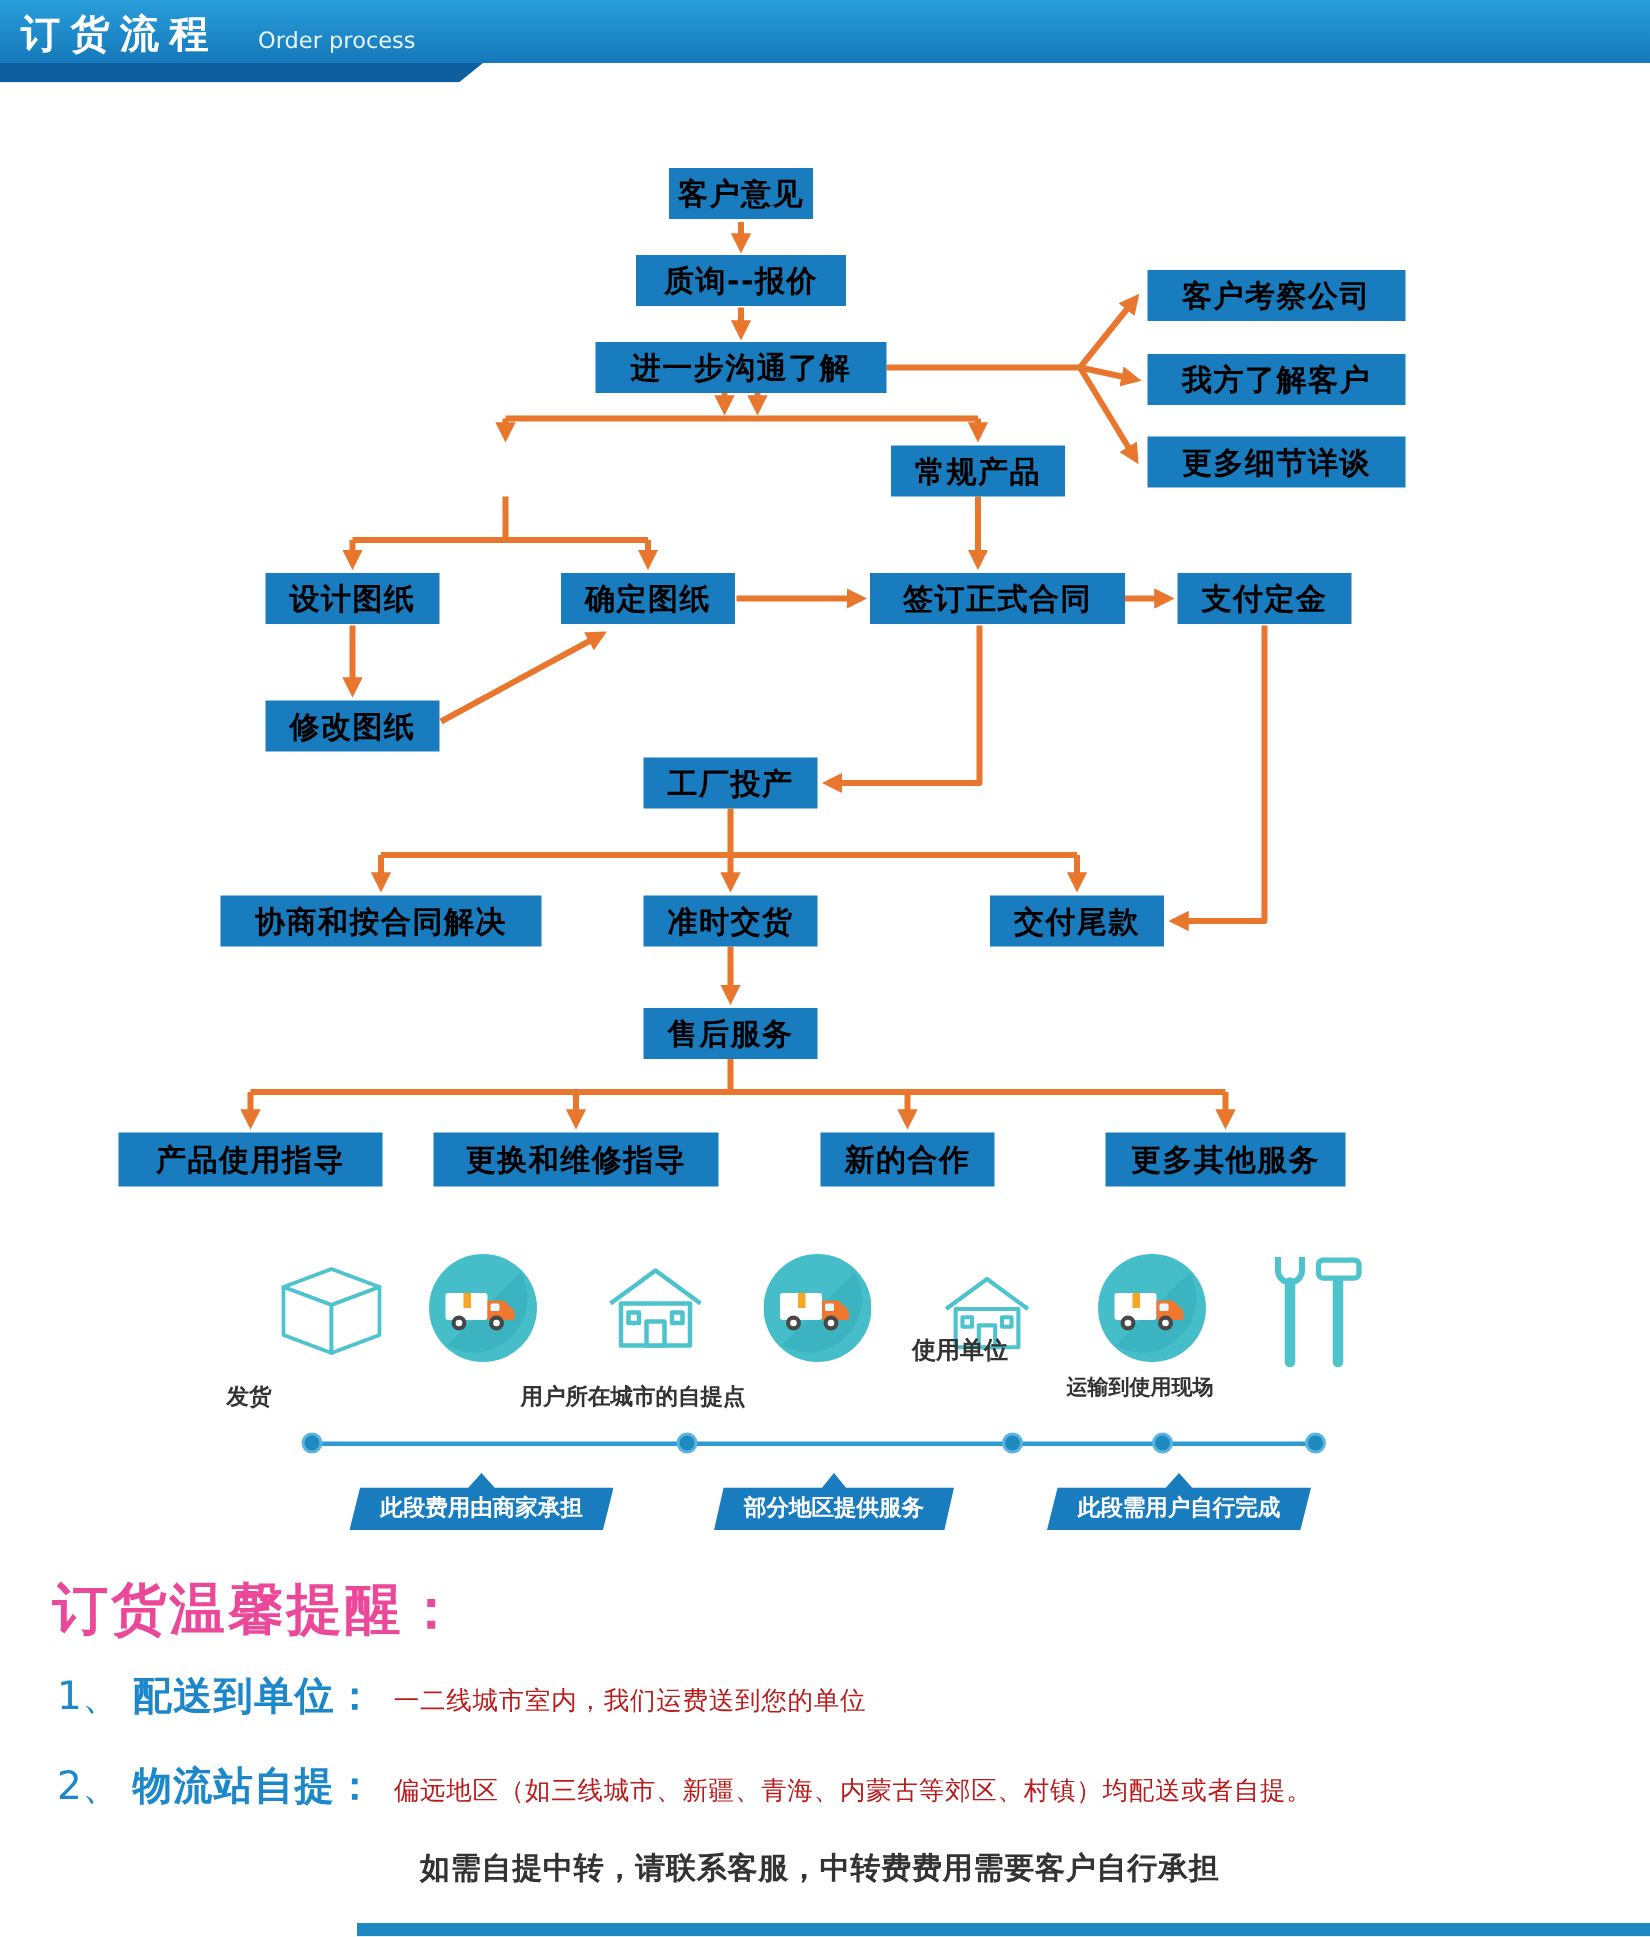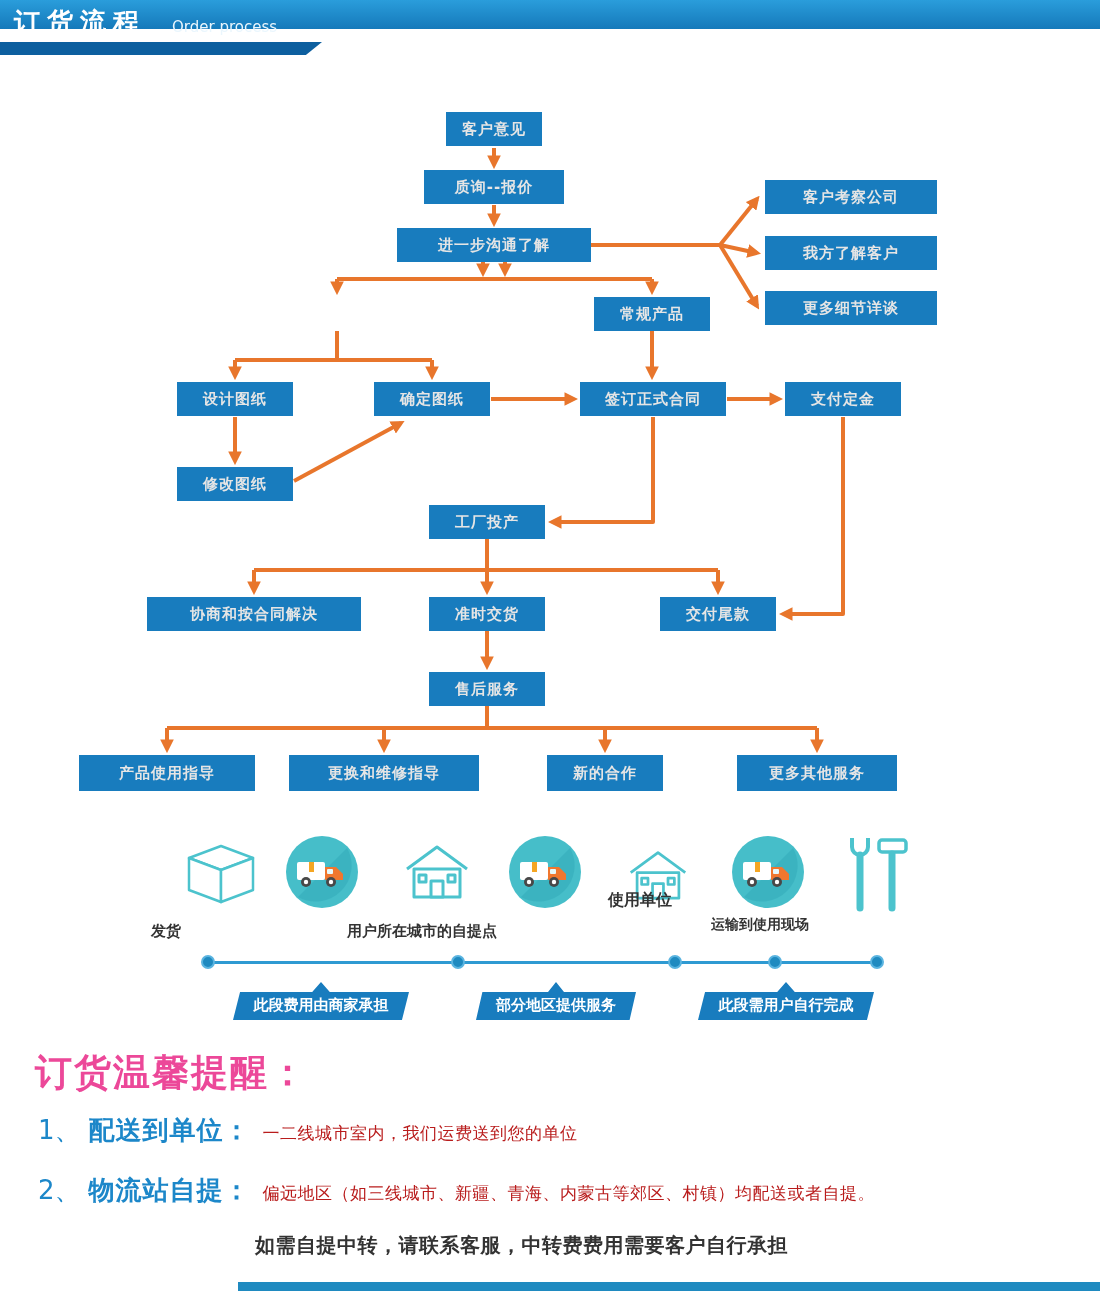--- a/index.html
+++ b/index.html
@@ -1,48 +1,48 @@
 <!DOCTYPE html>
 <html><head>
 <meta charset="utf-8">
 <style>
   *{margin:0;padding:0;box-sizing:border-box}
   html,body{background:#fff}
   body{font-family:"DejaVu Sans","Liberation Sans",sans-serif}
   #canvas{position:relative;width:1100px;height:1291px;background:#fff;overflow:hidden}
 
   
-  #header-bar{position:absolute;left:0;top:0;width:1100px;height:29px;
+  #header-bar{position:absolute;left:0;top:0;width:1100px;height:42px;
     background:linear-gradient(180deg,#2a9ddb 0%,#1579ba 100%);z-index:3}
   #header-title{position:absolute;left:14px;top:5px;color:#fff;font-size:26px;font-weight:700;letter-spacing:7px;white-space:nowrap}
   #header-sub{position:absolute;left:172px;top:18px;color:#eaf6fd;font-size:15px;white-space:nowrap}
   #header-fold{position:absolute;left:0;top:42px;width:322px;height:13px;background:#0d5f9f;
     clip-path:polygon(0 0,100% 0,95% 100%,0 100%);z-index:3}
 
   
-  .node{position:absolute;background:#187cbe;color:#e5e5e5;display:flex;align-items:center;justify-content:center;
-    font-size:15px;font-weight:700;letter-spacing:1px;white-space:nowrap;z-index:2}
+  .node{position:absolute;background:#187cbe;color:#000000;display:flex;align-items:center;justify-content:center;
+    font-size:20px;font-weight:700;letter-spacing:1px;white-space:nowrap;z-index:2}
   #flow-arrows{position:absolute;left:0;top:0;z-index:1}
 
   
   .icon-wrap{position:absolute;z-index:2}
   .stage-label{position:absolute;color:#333;font-size:15px;font-weight:700;text-align:left;white-space:nowrap;z-index:2}
   .tl-line{position:absolute;left:208px;top:961px;width:669px;height:3px;background:#2f9ad2;border-radius:2px}
   .tl-dot{position:absolute;top:955px;width:14px;height:14px;border-radius:50%;background:#1f8ac0;border:2px solid #5ab4e0}
   .ribbon{position:absolute;height:38px;background:#187cbe;color:#fff;font-size:15px;font-weight:700;
     text-align:center;padding-top:14px;white-space:nowrap;
     clip-path:polygon(4% 26%,45% 26%,50% 0,55% 26%,100% 26%,96% 100%,0 100%)}
 
   
   #notes-title{position:absolute;left:35px;top:1048px;font-size:37px;font-weight:700;color:#ec4899;letter-spacing:2px}
   .note-row{position:absolute;left:38px;display:flex;align-items:baseline;white-space:nowrap}
   .note-num{color:#1c87c9;font-size:26px;margin-right:8px}
   .note-label{color:#1c87c9;font-size:26px;font-weight:700;margin-right:12px;letter-spacing:1px}
   .note-text{color:#b91c1c;font-size:17px;font-weight:400;letter-spacing:.5px}
-  #note-extra{position:absolute;left:255px;top:1232px;color:#333;font-size:20px;font-weight:600;letter-spacing:.5px;white-space:nowrap}
+  #note-extra{position:absolute;left:280px;top:1232px;color:#333;font-size:20px;font-weight:600;letter-spacing:.5px;white-space:nowrap}
 
   #footer-bar{position:absolute;left:238px;top:1282px;width:862px;height:9px;background:#1f8ac0}
 </style>
 </head>
 <body>
 
 <div id="canvas">
 
   <svg width="0" height="0" style="position:absolute" aria-hidden="true">
     <defs>
@@ -137,21 +137,21 @@
 
   <div class="node" style="left:446px;top:112px;width:96px;height:34px">客户意见</div>
   <div class="node" style="left:424px;top:170px;width:140px;height:34px">质询--报价</div>
   <div class="node" style="left:765px;top:180px;width:172px;height:34px">客户考察公司</div>
   <div class="node" style="left:397px;top:228px;width:194px;height:34px">进一步沟通了解</div>
   <div class="node" style="left:765px;top:236px;width:172px;height:34px">我方了解客户</div>
   <div class="node" style="left:765px;top:291px;width:172px;height:34px">更多细节详谈</div>
   <div class="node" style="left:594px;top:297px;width:116px;height:34px">常规产品</div>
   <div class="node" style="left:177px;top:382px;width:116px;height:34px">设计图纸</div>
   <div class="node" style="left:374px;top:382px;width:116px;height:34px">确定图纸</div>
-  <div class="node" style="left:580px;top:382px;width:146px;height:34px">签订正式合同</div>
+  <div class="node" style="left:580px;top:382px;width:170px;height:34px">签订正式合同</div>
   <div class="node" style="left:785px;top:382px;width:116px;height:34px">支付定金</div>
   <div class="node" style="left:177px;top:467px;width:116px;height:34px">修改图纸</div>
   <div class="node" style="left:429px;top:505px;width:116px;height:34px">工厂投产</div>
   <div class="node" style="left:147px;top:597px;width:214px;height:34px">协商和按合同解决</div>
   <div class="node" style="left:429px;top:597px;width:116px;height:34px">准时交货</div>
   <div class="node" style="left:660px;top:597px;width:116px;height:34px">交付尾款</div>
   <div class="node" style="left:429px;top:672px;width:116px;height:34px">售后服务</div>
   <div class="node" style="left:79px;top:755px;width:176px;height:36px">产品使用指导</div>
   <div class="node" style="left:289px;top:755px;width:190px;height:36px">更换和维修指导</div>
   <div class="node" style="left:547px;top:755px;width:116px;height:36px">新的合作</div>

